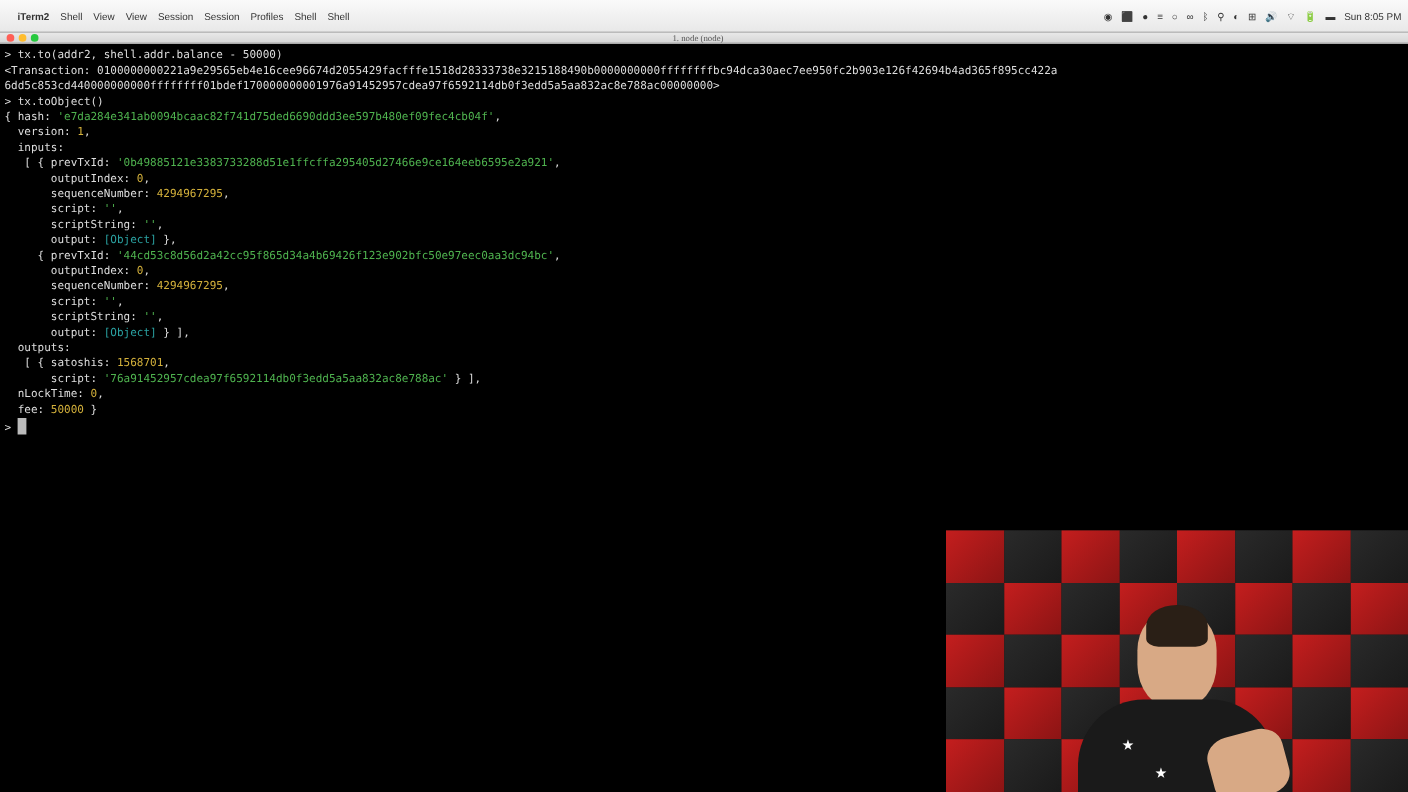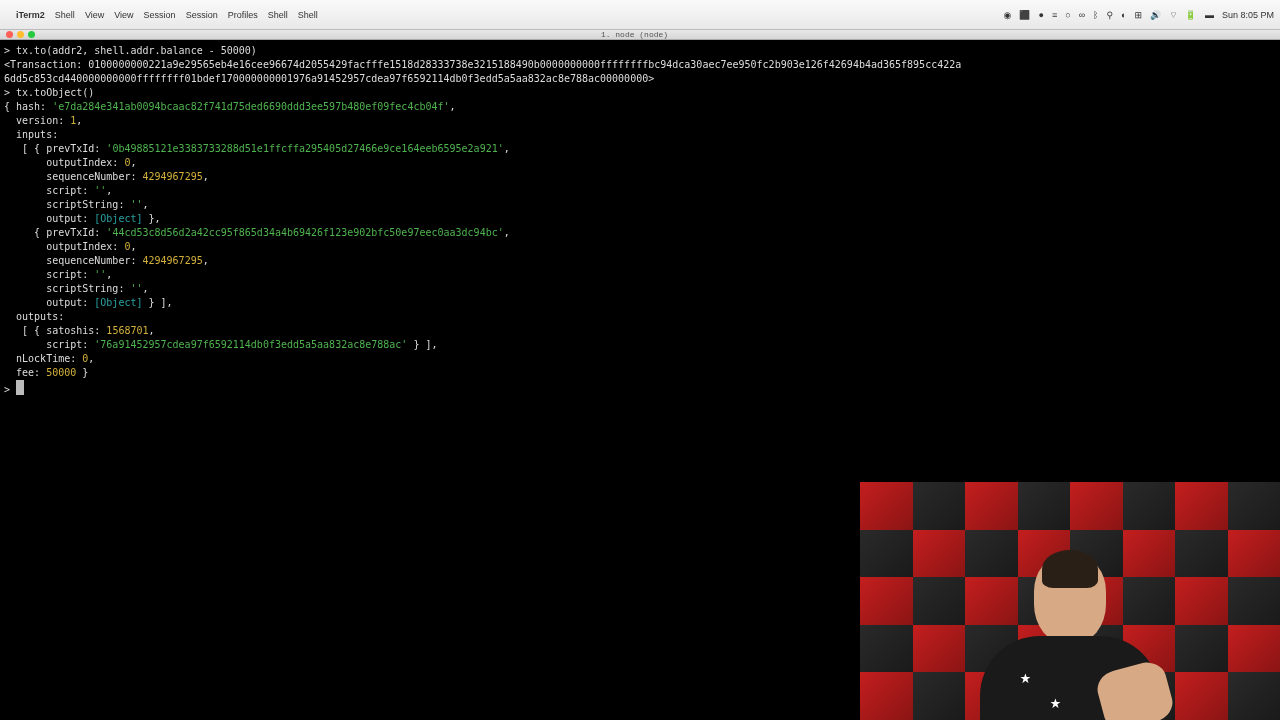--- a/index.html
+++ b/index.html
@@ -28,21 +28,21 @@
     .menubar-right { display: flex; align-items: center; gap: 8px; margin-left: auto; }
     .apple-icon { font-size: 10px; }
     .menubar-item { cursor: default; }
     .menubar-app { font-weight: 600; }
     .titlebar {
       background: linear-gradient(#e8e8e8, #d6d6d6);
       height: 10px;
       display: flex;
       align-items: center;
       padding: 0 6px;
-      font-family: Liberation Mono, monospace;
+      font-family: Liberation Serif, serif;
       font-size: 8px;
       color: #555;
       border-bottom: 1px solid #aaa;
     }
     .window-buttons { display: flex; gap: 4px; }
     .window-btn { width: 7px; height: 7px; border-radius: 50%; }
     .wb-close { background: #ff5f56; }
     .wb-min { background: #ffbd2e; }
     .wb-max { background: #27c93f; }
     .window-title { margin: 0 auto; transform: translateX(-20px); }

